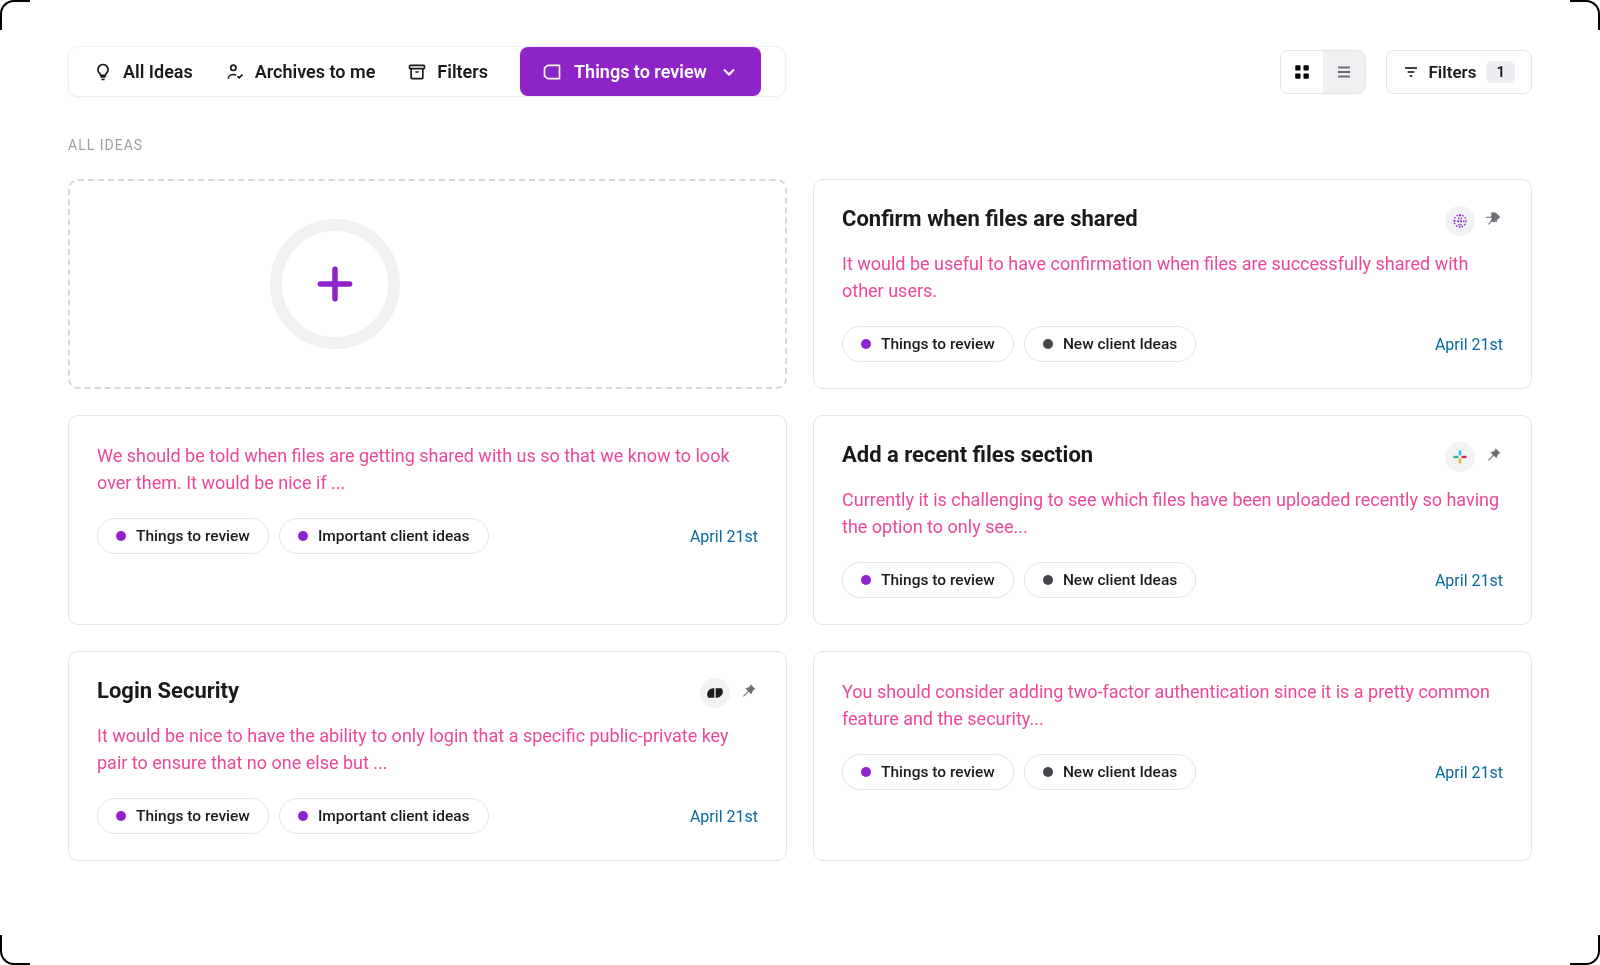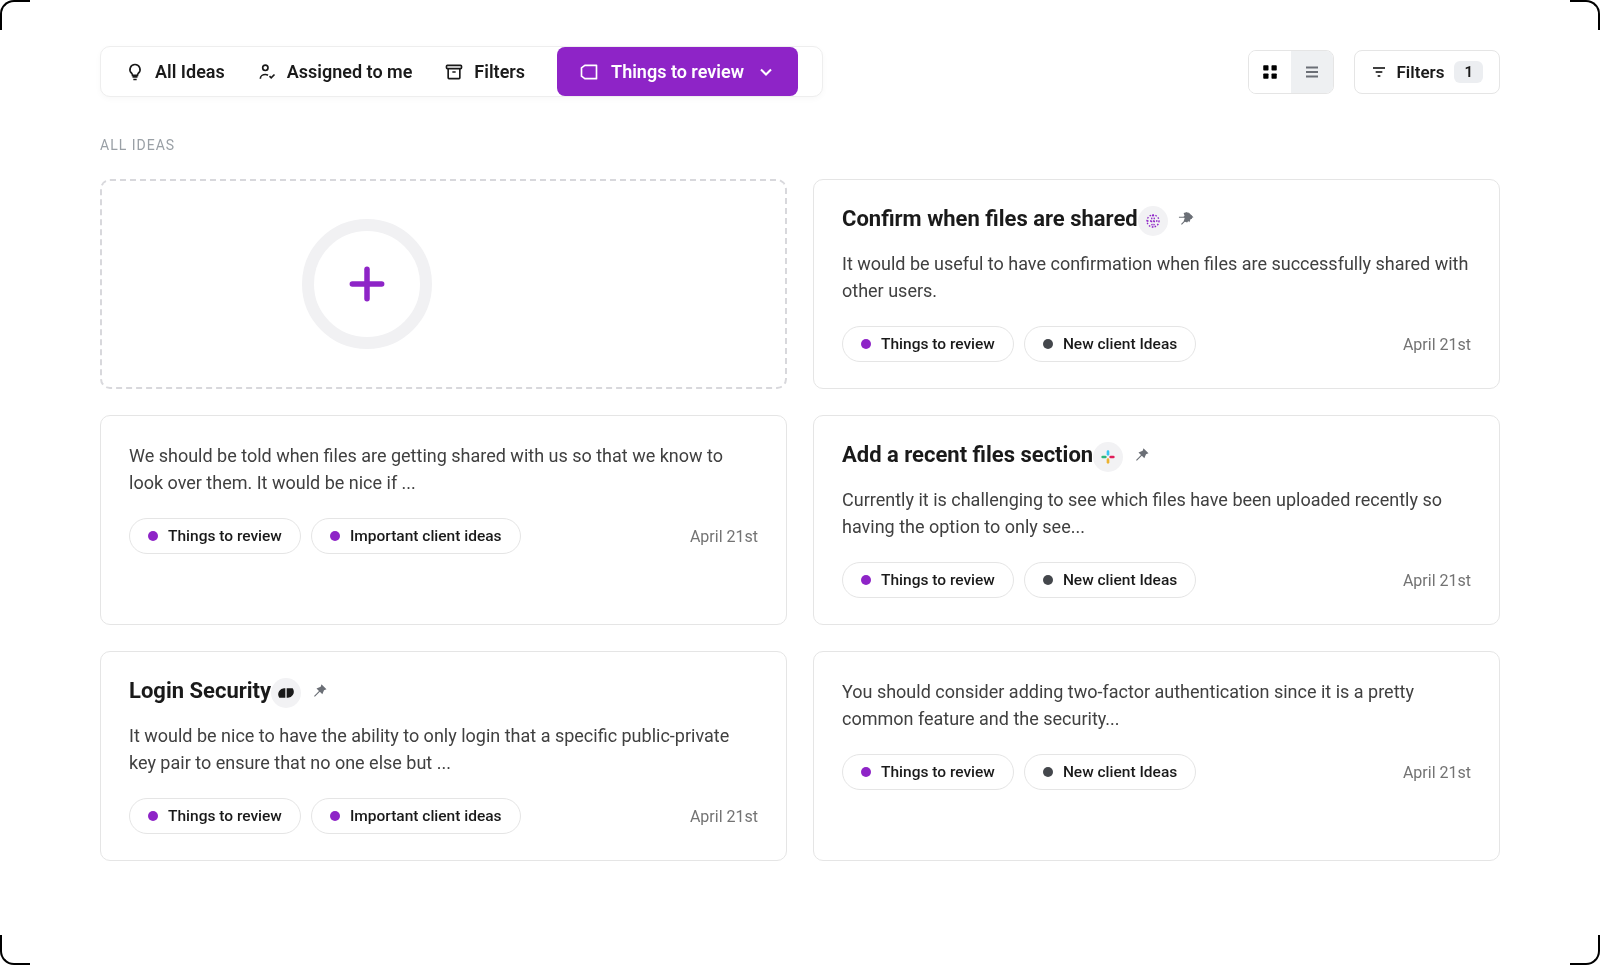--- a/index.html
+++ b/index.html
@@ -5,21 +5,21 @@
 * { box-sizing: border-box; margin: 0; padding: 0; }
 body { font-family: -apple-system, BlinkMacSystemFont, 'Segoe UI', Roboto, sans-serif; background: #fff; color: #1a1a1a; position: relative; width: 1600px; height: 965px; }
 
 
 .corner { position: absolute; width: 30px; height: 30px; border: 2px solid #000; }
 .tl { top: 0; left: 0; border-right: none; border-bottom: none; border-top-left-radius: 14px; }
 .tr { top: 0; right: 0; border-left: none; border-bottom: none; border-top-right-radius: 14px; }
 .bl { bottom: 0; left: 0; border-right: none; border-top: none; border-bottom-left-radius: 14px; }
 .br { bottom: 0; right: 0; border-left: none; border-top: none; border-bottom-right-radius: 14px; }
 
-.container { padding: 46px 100px; }
+.container { padding: 46px 68px; }
 
 .topbar { display: flex; justify-content: space-between; align-items: center; margin-bottom: 40px; }
 .tabs { display: flex; align-items: center; gap: 32px; background: #fff; border: 1px solid #eee; border-radius: 10px; padding: 14px 24px; box-shadow: 0 2px 6px rgba(0,0,0,0.03); }
 .tab { display: flex; align-items: center; gap: 10px; font-weight: 600; font-size: 18px; color: #1a1a1a; cursor: pointer; }
 .tab svg { width: 20px; height: 20px; }
 .tab-active { background: #8e24c7; color: #fff; border-radius: 8px; padding: 14px 22px; margin: -14px 0; display: flex; align-items: center; gap: 12px; font-weight: 600; font-size: 18px; cursor: pointer; }
 .tab-active svg { width: 20px; height: 20px; }
 
 .right-controls { display: flex; align-items: center; gap: 20px; }
 .viewtoggle { display: flex; border: 1px solid #e5e5e5; border-radius: 8px; overflow: hidden; }
@@ -28,31 +28,31 @@
 .viewtoggle button.inactive { background: #eef0f2; }
 .viewtoggle svg { width: 18px; height: 18px; }
 .filters { display: flex; align-items: center; gap: 10px; border: 1px solid #e5e5e5; border-radius: 8px; padding: 10px 16px; cursor: pointer; font-weight: 600; font-size: 17px; }
 .filters .badge { background: #eceef1; border-radius: 6px; padding: 2px 10px; font-size: 15px; }
 
 .section-label { text-transform: uppercase; letter-spacing: 1px; font-size: 14px; color: #9aa0a6; margin-bottom: 26px; }
 
 .grid { display: grid; grid-template-columns: 1fr 1fr; gap: 26px; }
 
 .card { border: 1px solid #e5e5e5; border-radius: 10px; padding: 26px 28px; background: #fff; display: flex; flex-direction: column; gap: 14px; }
-.card-head { display: flex; align-items: flex-start; }
+.card-head { display: flex; justify-content: space-between; align-items: flex-start; }
 .card-title { font-size: 22px; font-weight: 700; }
 .card-icons { display: flex; align-items: center; gap: 8px; }
 .source-badge { width: 30px; height: 30px; border-radius: 50%; background: #f2f2f4; display: flex; align-items: center; justify-content: center; font-size: 13px; color: #555; }
 .pin-icon { color: #6b6f76; }
-.card-desc { font-size: 18px; color: #404040; line-height: 1.5; }
+.card-desc { font-size: 18px; color: #ec4899; line-height: 1.5; }
 .card-foot { display: flex; justify-content: space-between; align-items: center; margin-top: 8px; }
 .tags { display: flex; gap: 10px; }
 .tag { display: flex; align-items: center; gap: 10px; border: 1px solid #e5e5e5; border-radius: 999px; padding: 8px 18px; font-size: 15.5px; font-weight: 500; }
 .dot { width: 10px; height: 10px; border-radius: 50%; }
-.date { color: #737373; font-size: 16px; }
+.date { color: #0369a1; font-size: 16px; }
 
 .addcard { border: 2px dashed #d8d8dc; border-radius: 10px; display: flex; align-items: center; justify-content: flex-start; padding-left: 200px; min-height: 188px; cursor: pointer; }
 .addcircle { width: 130px; height: 130px; border-radius: 50%; border: 12px solid #f1f1f3; display: flex; align-items: center; justify-content: center; }
 .addcircle svg { width: 44px; height: 44px; stroke: #8e24c7; }
 
 .avatar-letter { width: 30px; height: 30px; border-radius: 50%; background: #f2f2f4; display:flex; align-items:center; justify-content:center; font-weight:600; color:#666; font-size:14px; }
 </style>
 </head>
 <body>
 
@@ -70,21 +70,21 @@
             <path d="M9 18h6M10 21h4M12 3a6 6 0 0 0-4 10.5c.7.8 1 1.5 1 2.5h6c0-1 .3-1.7 1-2.5A6 6 0 0 0 12 3z"></path>
           </svg>
         <span>All Ideas</span>
       </div>
       <div class="tab">
         <svg viewBox="0 0 24 24" fill="none" stroke="currentColor" stroke-width="2">
             <circle cx="10" cy="7" r="3.2"></circle>
             <path d="M4 20c0-3 3-5 6-5 1.2 0 2.3.3 3.2.8"></path>
             <path d="M15 17l2 2 4-4"></path>
           </svg>
-        <span>Assigned to me</span>
+        <span>Archives to me</span>
       </div>
       <div class="tab">
         <svg viewBox="0 0 24 24" fill="none" stroke="currentColor" stroke-width="2">
             <rect x="3" y="4" width="18" height="4" rx="1"></rect>
             <path d="M5 8v11a1 1 0 0 0 1 1h12a1 1 0 0 0 1-1V8M10 12h4"></path>
           </svg>
         <span>Filters</span>
       </div>
       <div class="tab-active">
         <svg viewBox="0 0 24 24" fill="none" stroke="currentColor" stroke-width="2">

